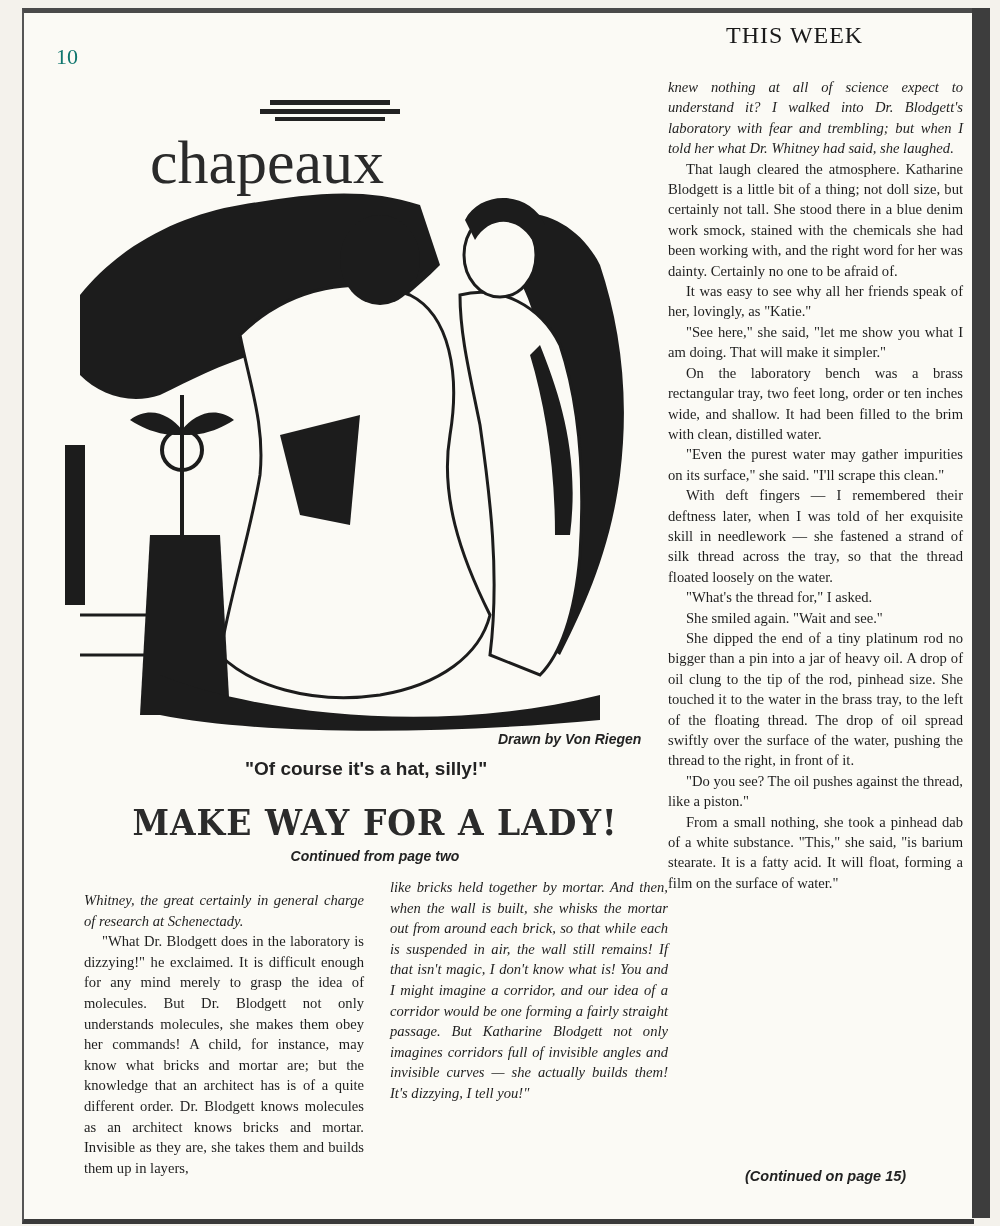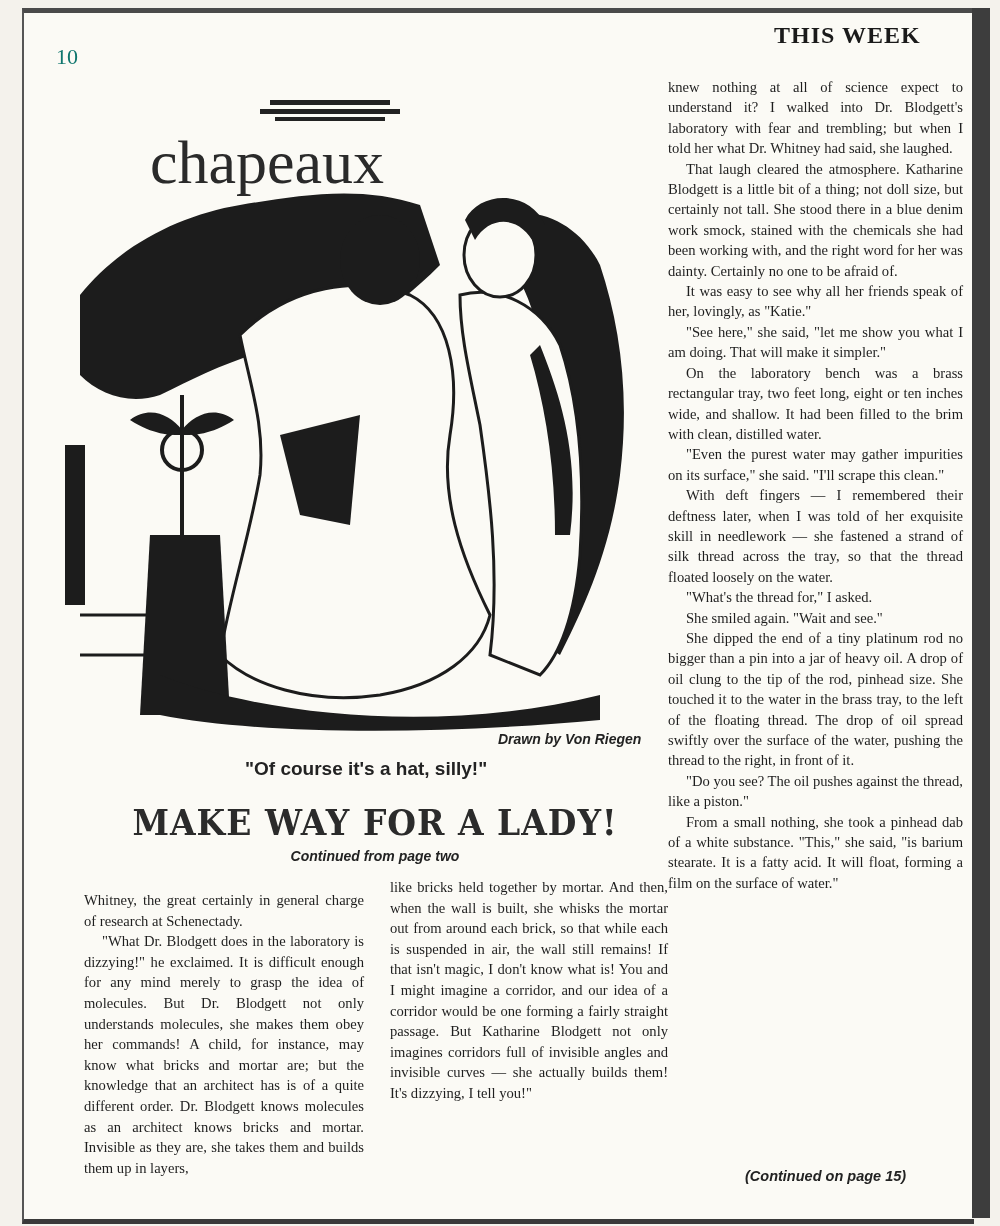--- a/index.html
+++ b/index.html
@@ -19,23 +19,22 @@
   .page-shadow-right {
     position: absolute; left: 972px; top: 8px; width: 18px; height: 1210px;
     background: #3d3d3d;
   }
   .page-number {
     position: absolute; left: 56px; top: 44px; font-size: 22px;
     font-family: Liberation Serif, serif; color: #0f766e;
   }
   .running-head {
     position: absolute; left: 726px; top: 22px; font-size: 24px;
-    font-weight: bold; letter-spacing: 1px; color: #1a1a1a;
+    font-weight: normal; letter-spacing: 1px; color: #1a1a1a;
     font-family: "Liberation Serif", serif;
-    margin-left: 48px;
   }
   .illustration {
     position: absolute; left: 60px; top: 95px; width: 590px; height: 640px;
   }
   .credit {
     position: absolute; left: 498px; top: 731px; font-size: 14px;
     font-style: italic; font-weight: bold;
     font-family: "Liberation Sans", sans-serif; color: #222;
   }
   .caption {
@@ -51,21 +50,21 @@
   .subhead {
     position: absolute; left: 105px; top: 848px; width: 540px; text-align: center;
     font-size: 14px; font-style: italic; font-weight: bold;
     font-family: "Liberation Sans", sans-serif; color: #222;
   }
   .col {
     position: absolute; font-size: 14.6px; line-height: 20.6px; text-align: justify;
     color: #1e1e1e;
   }
   .col p { margin: 0; text-indent: 18px; }
-  .col p.noindent { text-indent: 0; }
+  .col p.noindent { text-indent: 0; font-style: italic; }
   .col-left { left: 84px; top: 890px; width: 280px; }
   .col-mid  { left: 390px; top: 877px; width: 278px; }
   .col-right { left: 668px; top: 77px; width: 295px; line-height: 20.4px; }
   .cont-note {
     position: absolute; left: 745px; top: 1168px; font-size: 14.5px;
     font-style: italic; font-weight: bold;
     font-family: "Liberation Sans", sans-serif; color: #222;
   }
 </style>
 </head>
@@ -125,21 +124,21 @@
 
 <div class="col col-mid">
   <p class="noindent">like bricks held together by mortar. And then, when the wall is built, she whisks the mortar out from around each brick, so that while each is suspended in air, the wall still remains! If that isn't magic, I don't know what is! You and I might imagine a corridor, and our idea of a corridor would be one forming a fairly straight passage. But Katharine Blodgett not only imagines corridors full of invisible angles and invisible curves — she actually builds them! It's dizzying, I tell you!"</p>
 </div>
 
 <div class="col col-right">
   <p class="noindent">knew nothing at all of science expect to understand it? I walked into Dr. Blodgett's laboratory with fear and trembling; but when I told her what Dr. Whitney had said, she laughed.</p>
   <p>That laugh cleared the atmosphere. Katharine Blodgett is a little bit of a thing; not doll size, but certainly not tall. She stood there in a blue denim work smock, stained with the chemicals she had been working with, and the right word for her was dainty. Certainly no one to be afraid of.</p>
   <p>It was easy to see why all her friends speak of her, lovingly, as "Katie."</p>
   <p>"See here," she said, "let me show you what I am doing. That will make it simpler."</p>
-  <p>On the laboratory bench was a brass rectangular tray, two feet long, eight or ten inches wide, and shallow. It had been filled to the brim with clean, distilled water.</p>
+  <p>On the laboratory bench was a brass rectangular tray, two feet long, order or ten inches wide, and shallow. It had been filled to the brim with clean, distilled water.</p>
   <p>"Even the purest water may gather impurities on its surface," she said. "I'll scrape this clean."</p>
   <p>With deft fingers — I remembered their deftness later, when I was told of her exquisite skill in needlework — she fastened a strand of silk thread across the tray, so that the thread floated loosely on the water.</p>
   <p>"What's the thread for," I asked.</p>
   <p>She smiled again. "Wait and see."</p>
   <p>She dipped the end of a tiny platinum rod no bigger than a pin into a jar of heavy oil. A drop of oil clung to the tip of the rod, pinhead size. She touched it to the water in the brass tray, to the left of the floating thread. The drop of oil spread swiftly over the surface of the water, pushing the thread to the right, in front of it.</p>
   <p>"Do you see? The oil pushes against the thread, like a piston."</p>
   <p>From a small nothing, she took a pinhead dab of a white substance. "This," she said, "is barium stearate. It is a fatty acid. It will float, forming a film on the surface of water."</p>
 </div>
 
 <div class="cont-note">(Continued on page 15)</div>

